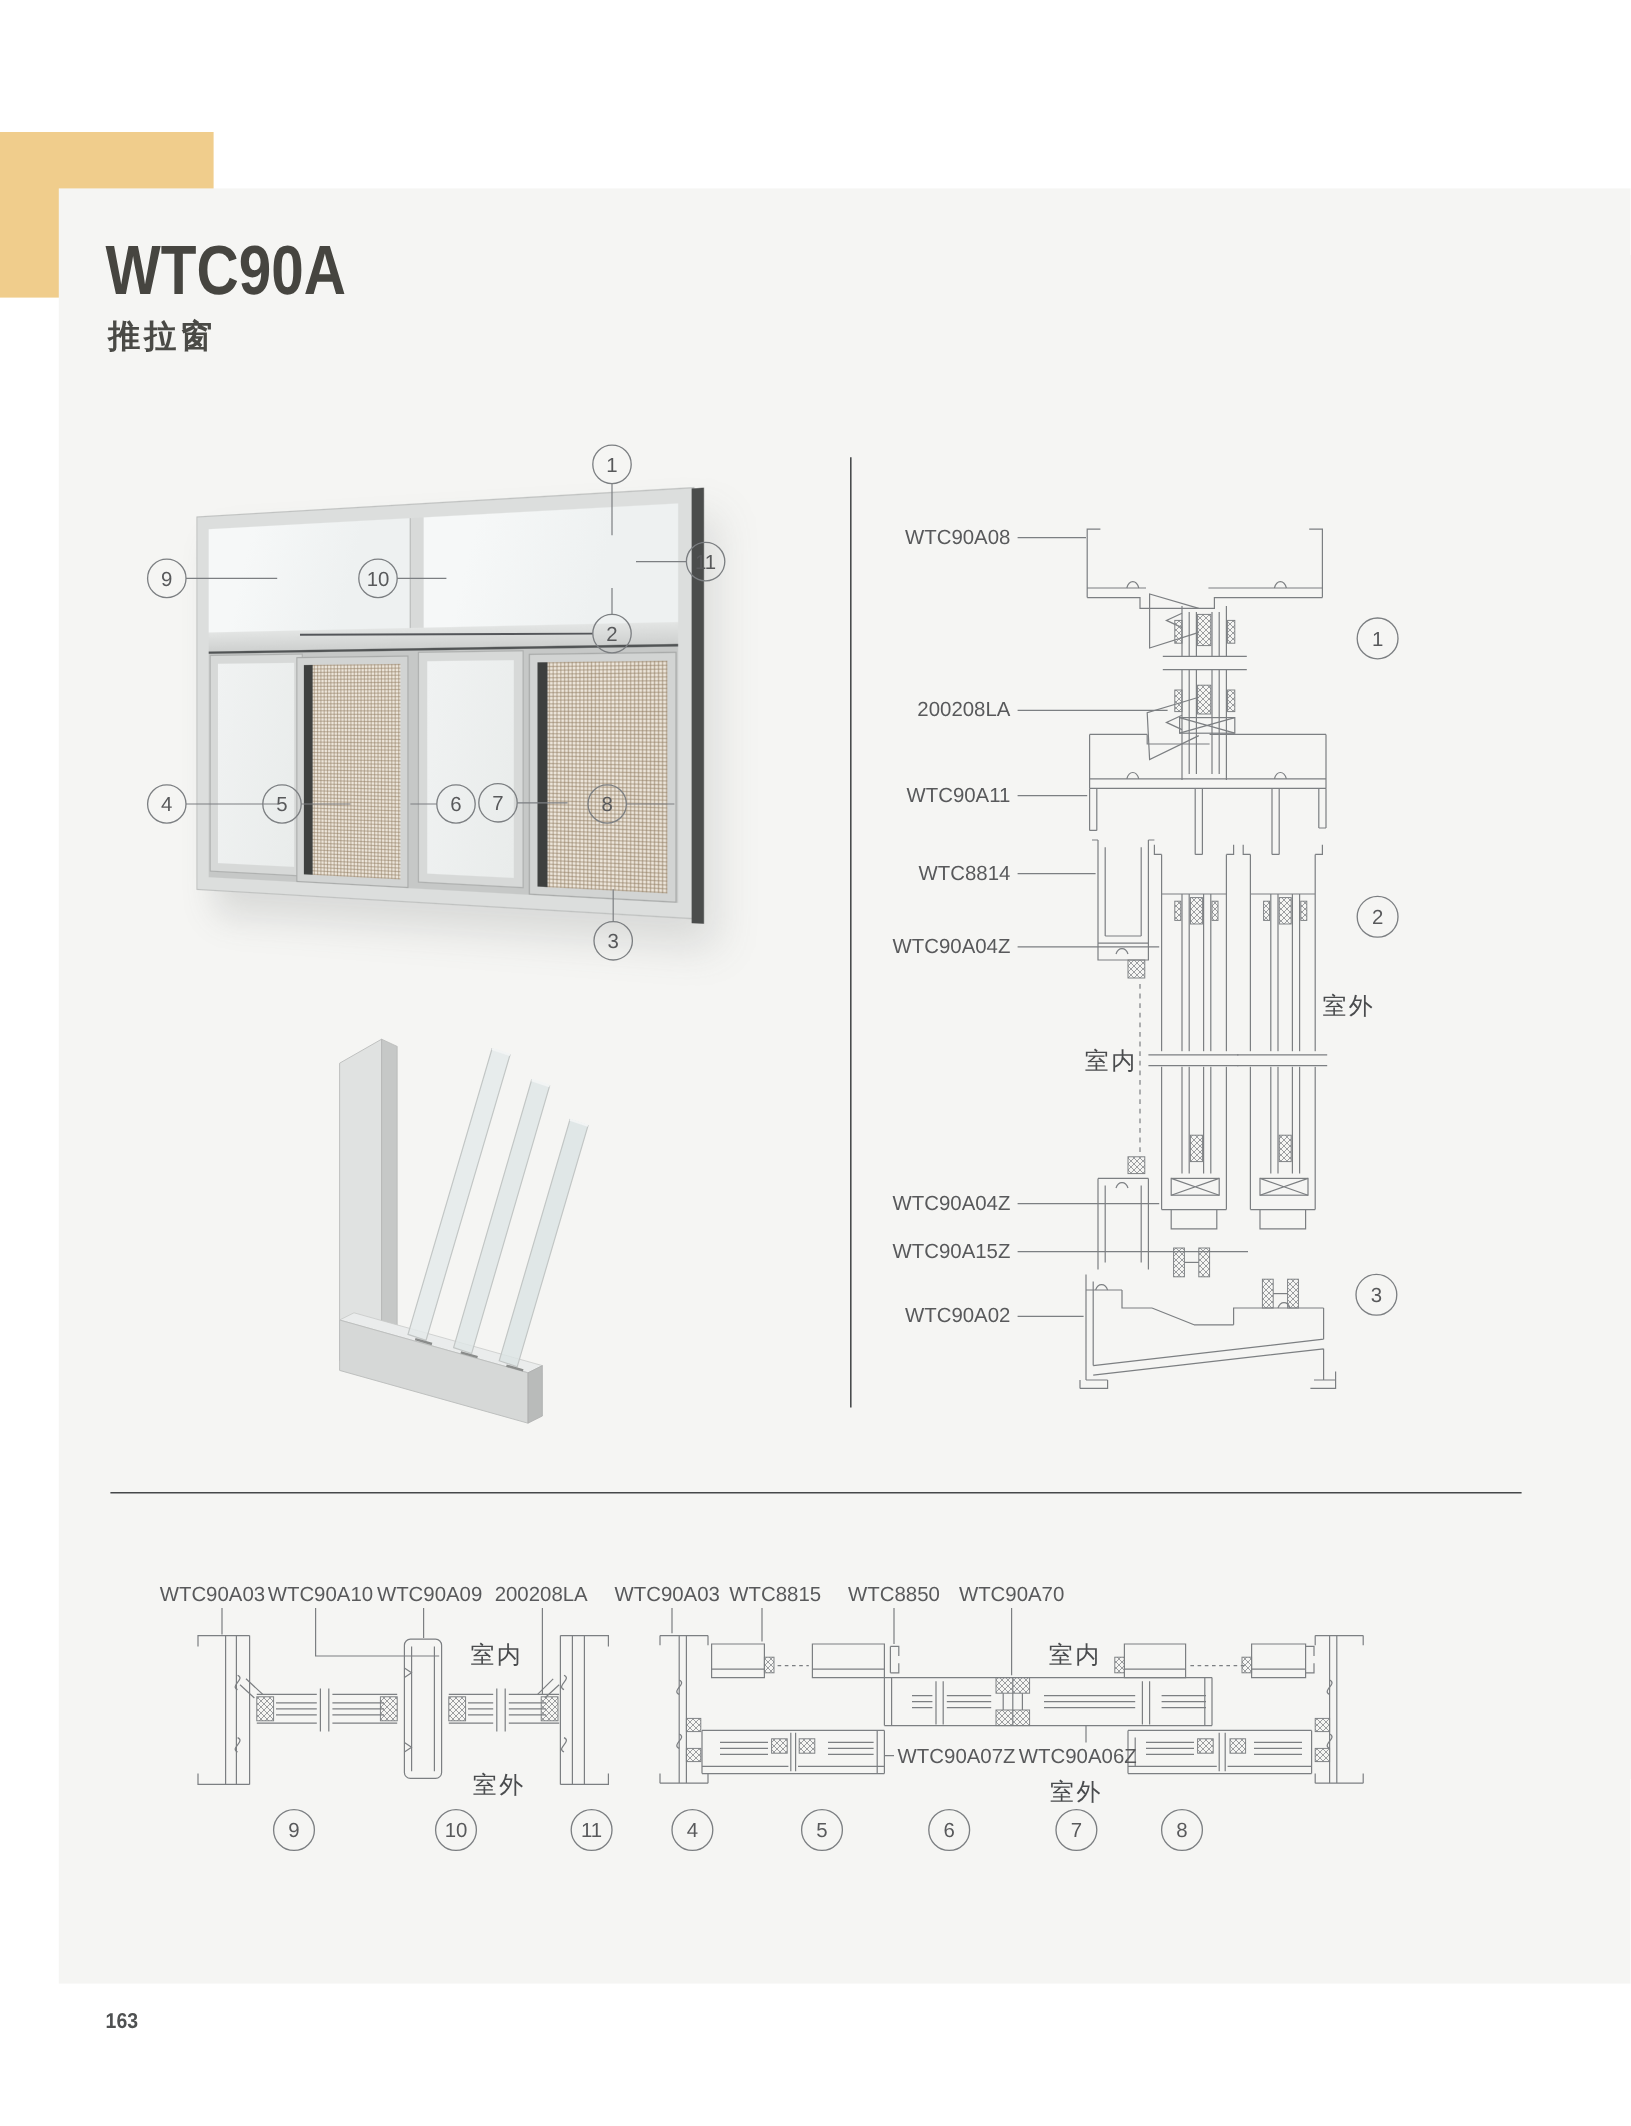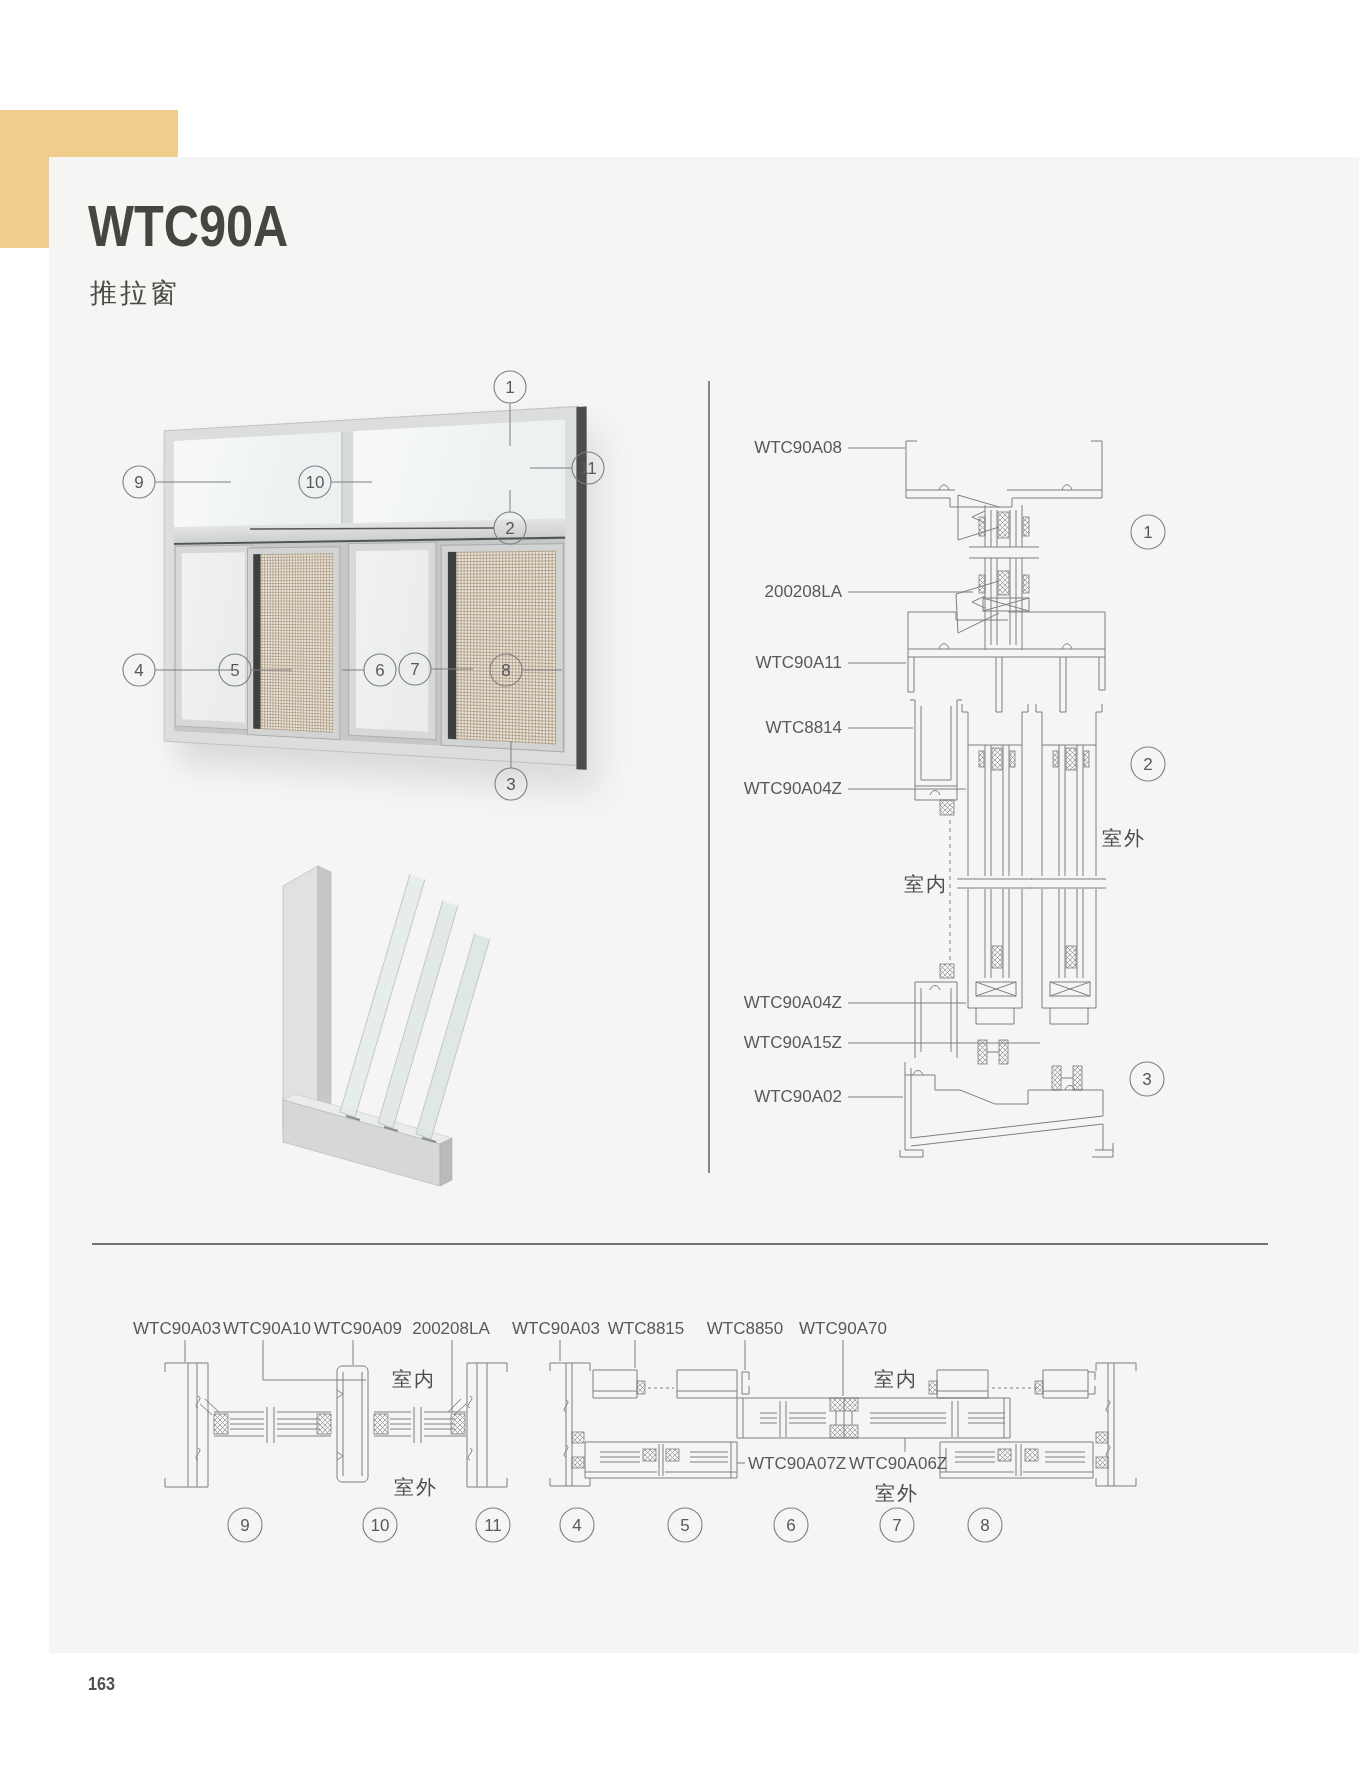--- a/index.html
+++ b/index.html
@@ -4,21 +4,21 @@
 <style>
   html,body{margin:0;padding:0;background:#ffffff;}
   #page{position:relative;width:1359px;height:1772px;background:#ffffff;overflow:hidden;
         font-family:"Liberation Sans","DejaVu Sans",sans-serif;text-align:right;}
   #accent-corner{position:absolute;left:0;top:110px;width:178px;height:138px;background:#F0CD8C;}
   #card{position:absolute;left:49px;top:157px;width:1310px;height:1496px;background:#F5F5F3;}
 
   
   #title{position:absolute;left:88px;top:192px;color:#464540;font-size:58px;font-weight:bold;
          letter-spacing:0px;transform:scaleX(.84);transform-origin:left top;white-space:nowrap;}
-  #subtitle{position:absolute;left:90px;top:275px;color:#4A4A46;font-size:27px;letter-spacing:3px;}
+  #subtitle{position:absolute;left:90px;top:262px;color:#4A4A46;font-size:27px;letter-spacing:3px;font-weight:bold;}
 
   
   #elev{position:absolute;left:146px;top:420px;width:420px;height:332px;
         transform:perspective(600px) rotateY(-12deg);}
   .win-frame{position:absolute;inset:0;background:#dcdedd;outline:1px solid #bfc1c0;
              box-shadow:16px 22px 30px rgba(96,98,100,.18);}
   .win-edge-right{position:absolute;right:-8px;top:0;bottom:-4px;width:9px;background:#4b4d4c;}
   .transom-area{position:absolute;left:11px;right:11px;top:11px;height:92px;background:#cfd1d0;}
   .t-glass{position:absolute;top:0;bottom:0;background:linear-gradient(105deg,#f6f8f8 20%,#eef1f1 70%);}
   .t-glass.g1{left:0;width:184px;}

